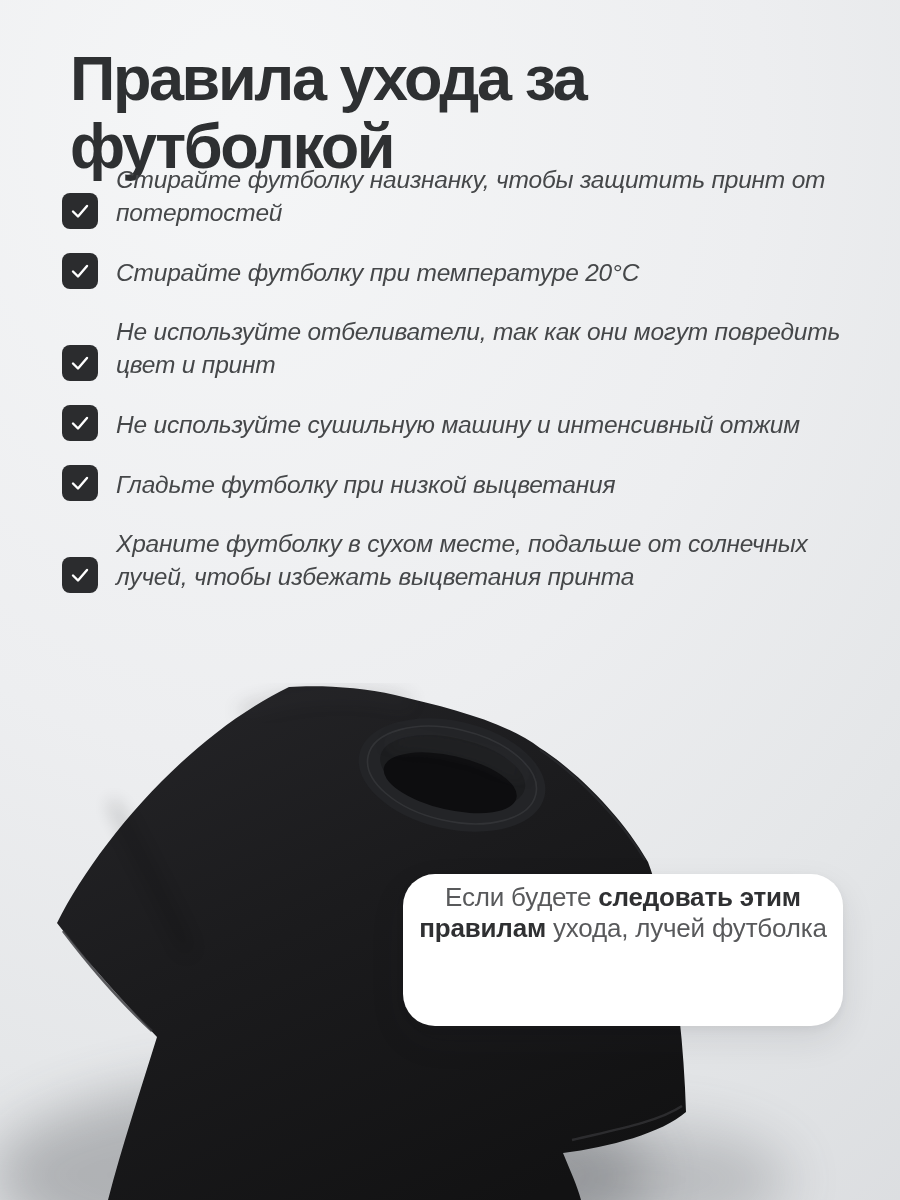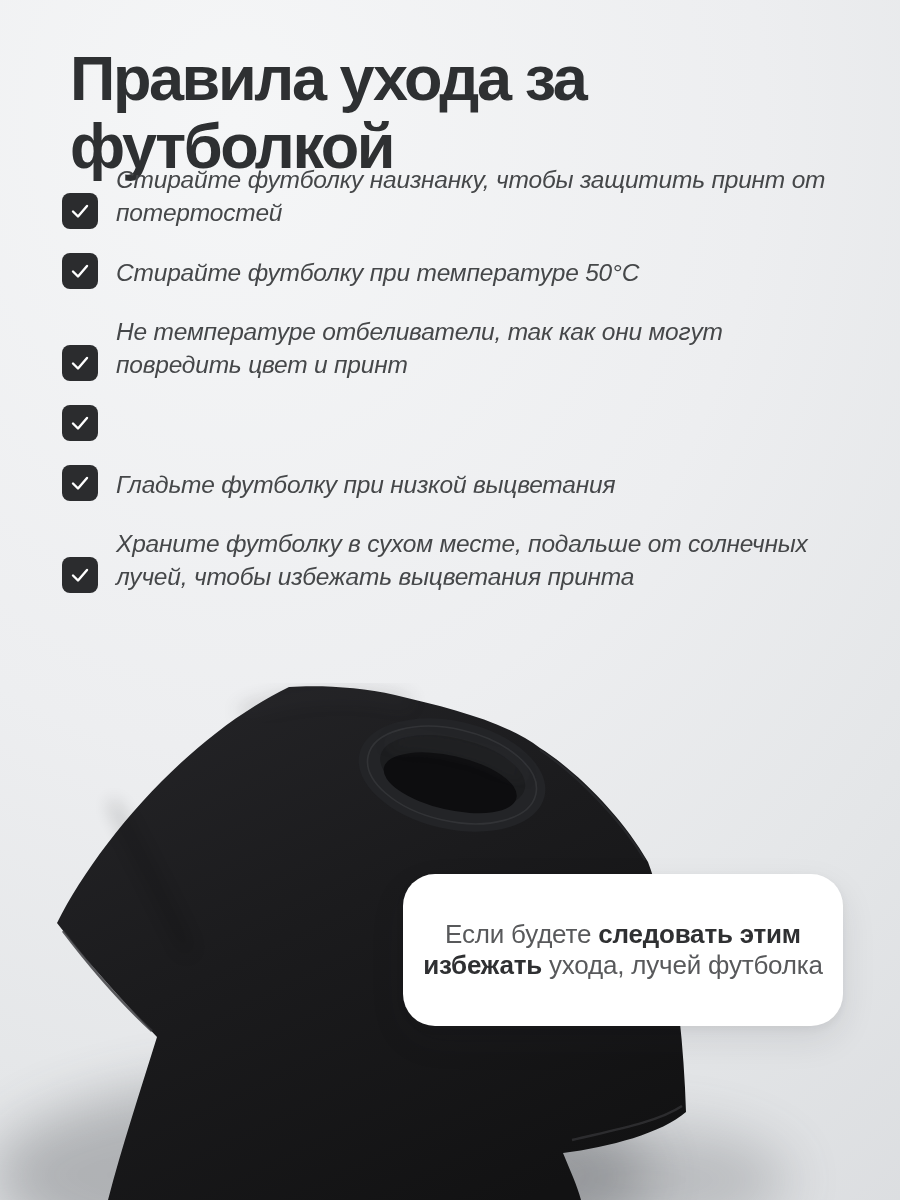--- a/index.html
+++ b/index.html
@@ -30,21 +30,21 @@
   .checkbox svg{display:block;}
   .care-text{
     font-size:24.5px;line-height:33px;color:#454749;
     letter-spacing:-0.2px;max-width:730px;
   }
   .tshirt-layer{position:absolute;left:0;top:0;width:900px;height:1200px;z-index:1;}
   .callout{
     position:absolute;left:403px;top:874px;width:440px;height:152px;
     background:#ffffff;border-radius:32px;z-index:3;
     box-shadow:0 14px 34px rgba(40,44,48,0.10), 0 3px 8px rgba(40,44,48,0.05);
-    display:flex;flex-direction:column;align-items:center;justify-content:center;
+    display:flex;flex-direction:column;align-items:center;
     text-align:center;padding:8px 26px;box-sizing:border-box;
   }
   .callout-line{
     font-size:26px;line-height:31px;color:#58595b;letter-spacing:-0.2px;white-space:nowrap;
   }
   .callout-line .b{font-weight:700;color:#2f3032;}
 </style>
 </head>
 <body>
 
@@ -106,36 +106,37 @@
           </svg>
       </span>
       <span class="care-text">Стирайте футболку наизнанку, чтобы защитить принт от потертостей</span>
     </div>
     <div class="care-row">
       <span class="checkbox">
         <svg width="24" height="24" viewBox="0 0 24 24">
             <polyline points="5,12.5 10,17.5 19,7" fill="none" stroke="#ffffff" stroke-width="2.4" stroke-linecap="round" stroke-linejoin="round"></polyline>
           </svg>
       </span>
-      <span class="care-text">Стирайте футболку при температуре 50°C</span>
+      <span class="care-text">Стирайте футболку при температуре 20°C</span>
     </div>
     <div class="care-row">
       <span class="checkbox">
         <svg width="24" height="24" viewBox="0 0 24 24">
             <polyline points="5,12.5 10,17.5 19,7" fill="none" stroke="#ffffff" stroke-width="2.4" stroke-linecap="round" stroke-linejoin="round"></polyline>
           </svg>
       </span>
-      <span class="care-text">Не температуре отбеливатели, так как они могут повредить цвет и принт</span>
+      <span class="care-text">Не используйте отбеливатели, так как они могут повредить цвет и принт</span>
     </div>
     <div class="care-row">
       <span class="checkbox">
         <svg width="24" height="24" viewBox="0 0 24 24">
             <polyline points="5,12.5 10,17.5 19,7" fill="none" stroke="#ffffff" stroke-width="2.4" stroke-linecap="round" stroke-linejoin="round"></polyline>
           </svg>
       </span>
+      <span class="care-text">Не используйте сушильную машину и интенсивный отжим</span>
     </div>
     <div class="care-row">
       <span class="checkbox">
         <svg width="24" height="24" viewBox="0 0 24 24">
             <polyline points="5,12.5 10,17.5 19,7" fill="none" stroke="#ffffff" stroke-width="2.4" stroke-linecap="round" stroke-linejoin="round"></polyline>
           </svg>
       </span>
       <span class="care-text">Гладьте футболку при низкой выцветания</span>
     </div>
     <div class="care-row">
@@ -143,16 +144,16 @@
         <svg width="24" height="24" viewBox="0 0 24 24">
             <polyline points="5,12.5 10,17.5 19,7" fill="none" stroke="#ffffff" stroke-width="2.4" stroke-linecap="round" stroke-linejoin="round"></polyline>
           </svg>
       </span>
       <span class="care-text">Храните футболку в сухом месте, подальше от солнечных лучей, чтобы избежать выцветания принта</span>
     </div>
   </div>
 
   <div class="callout" id="callout">
       <div class="callout-line"><span>Если будете </span><span class="b">следовать этим</span></div>
-      <div class="callout-line"><span class="b">избежать</span><span> ухода, лучей футболка</span></div>
+      <div class="callout-line"><span class="b">правилам</span><span> ухода, лучей футболка</span></div>
     </div>
 
 </div>
 
 </body></html>

